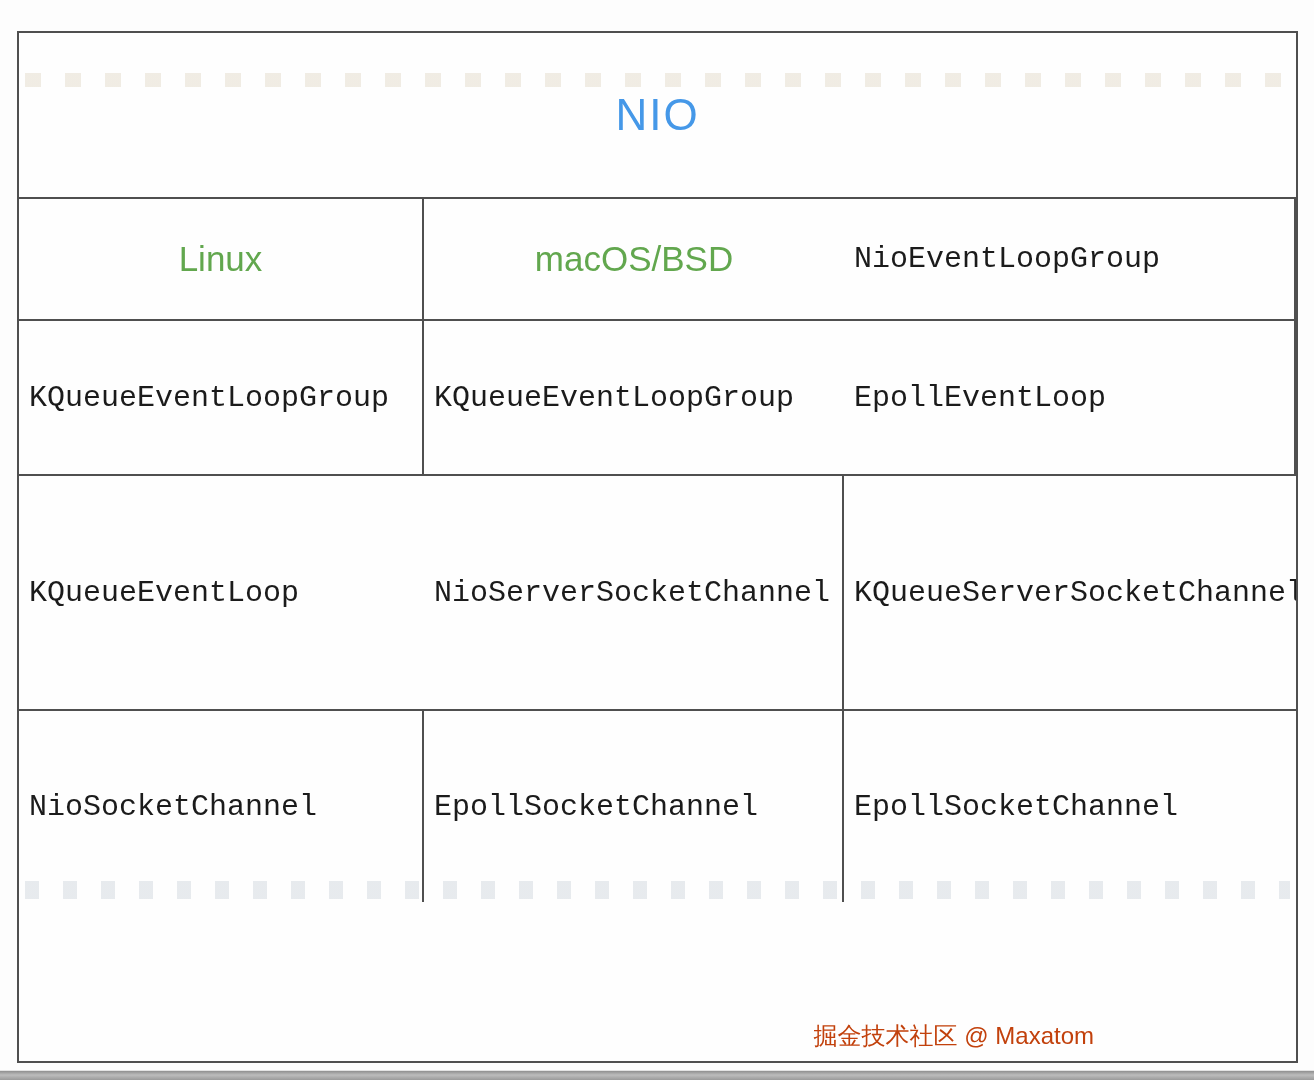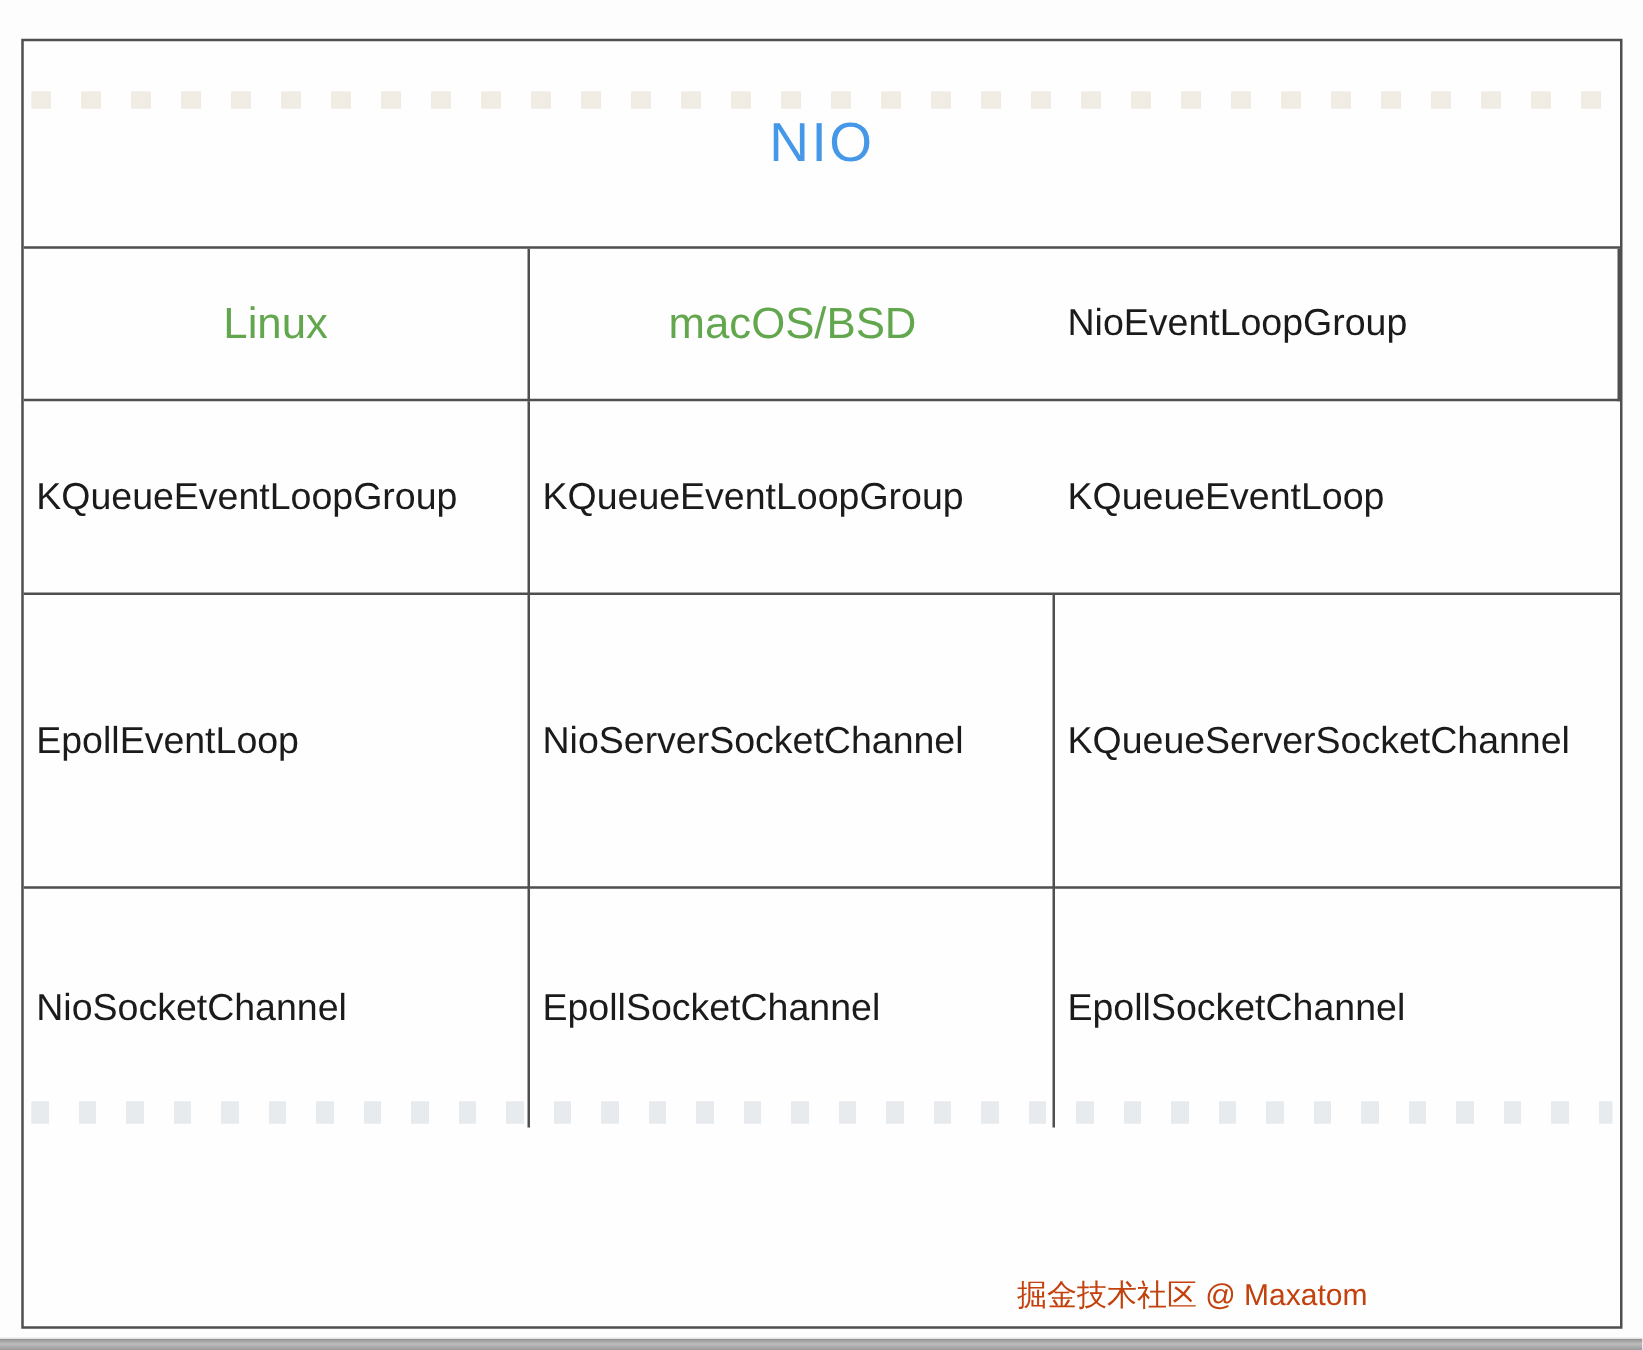--- a/index.html
+++ b/index.html
@@ -52,20 +52,21 @@
     justify-content: center;
     color: #62a74e;
     font-size: 35px;
   }
   .data-cell {
     justify-content: flex-start;
     padding-left: 10px;
     color: #1b1b1b;
     font-size: 30px;
     white-space: nowrap;
+    font-family: Liberation Mono, monospace;
   }
   
   .faint-strip {
     position: absolute;
     left: 6px;
     right: 6px;
     height: 14px;
     background: repeating-linear-gradient(90deg,
       rgba(205,190,160,0.28) 0px, rgba(205,190,160,0.28) 16px,
       rgba(255,255,255,0) 16px, rgba(255,255,255,0) 40px);
@@ -107,22 +108,22 @@
 
     <div class="cell title-cell">NIO</div>
 
     <div class="cell header-cell">Linux</div>
     <div class="cell header-cell last-col">macOS/BSD</div>
 
     <div class="cell data-cell">NioEventLoopGroup</div>
     <div class="cell data-cell">KQueueEventLoopGroup</div>
     <div class="cell data-cell last-col">KQueueEventLoopGroup</div>
 
+    <div class="cell data-cell">EpollEventLoop</div>
     <div class="cell data-cell last-col">KQueueEventLoop</div>
-    <div class="cell data-cell">EpollEventLoop</div>
 
     <div class="cell data-cell">NioServerSocketChannel</div>
     <div class="cell data-cell last-col">KQueueServerSocketChannel</div>
 
     <div class="cell data-cell last-row">NioSocketChannel</div>
     <div class="cell data-cell last-row">EpollSocketChannel</div>
     <div class="cell data-cell last-row last-col">EpollSocketChannel</div>
 
     <div class="faint-strip strip-title"></div>
     <div class="faint-strip strip-row3"></div>

